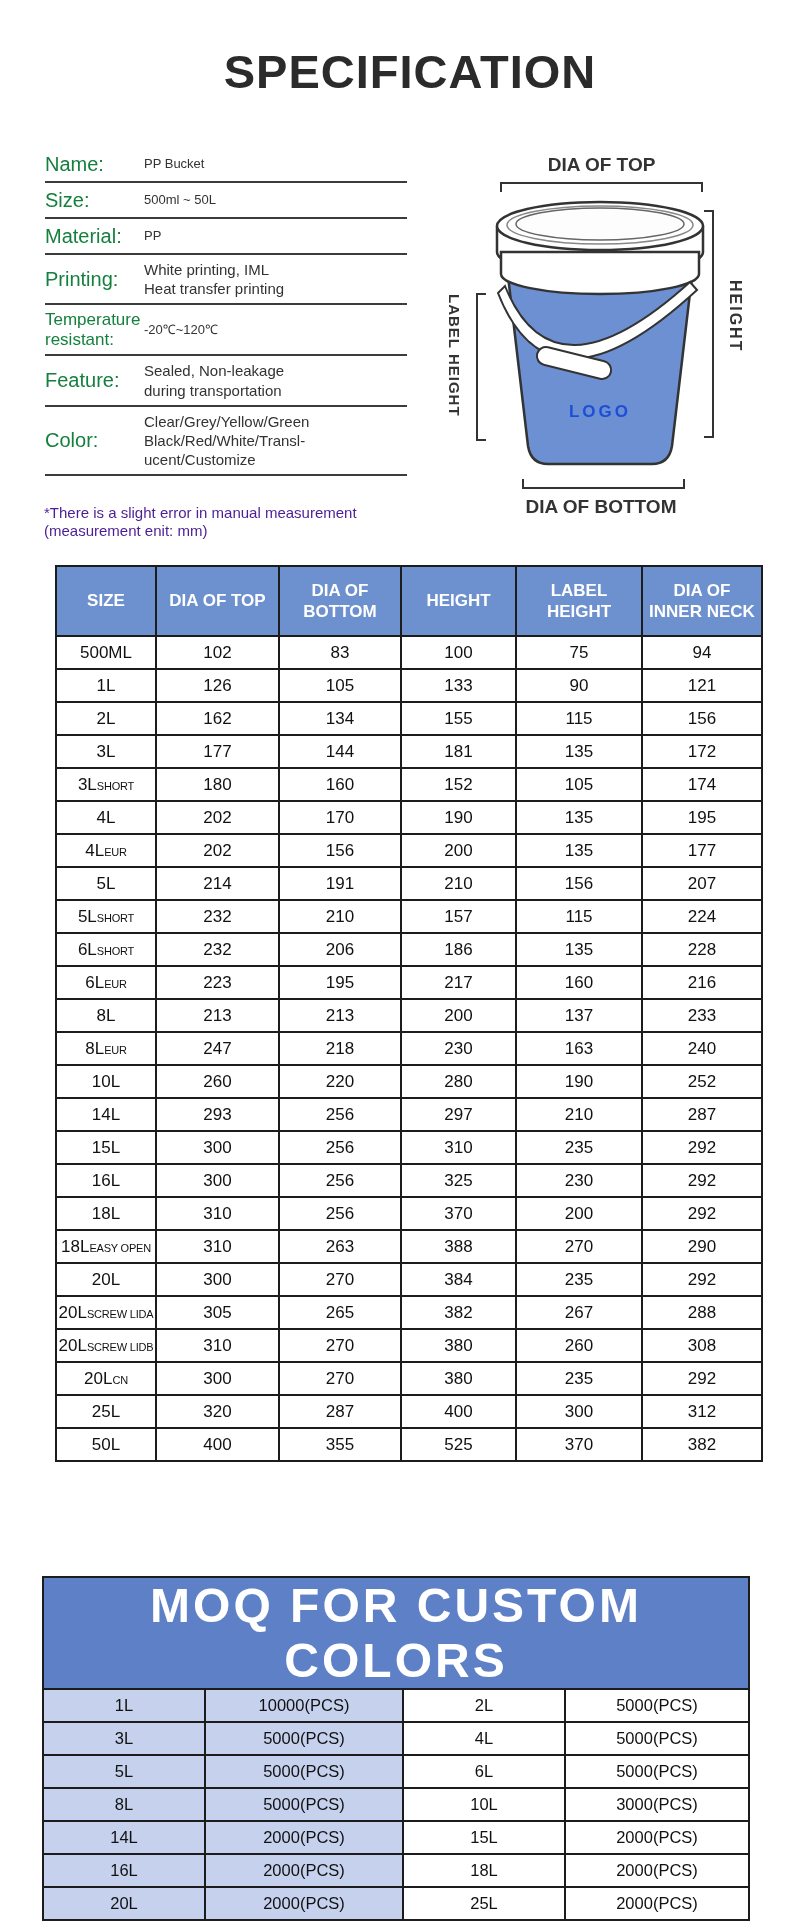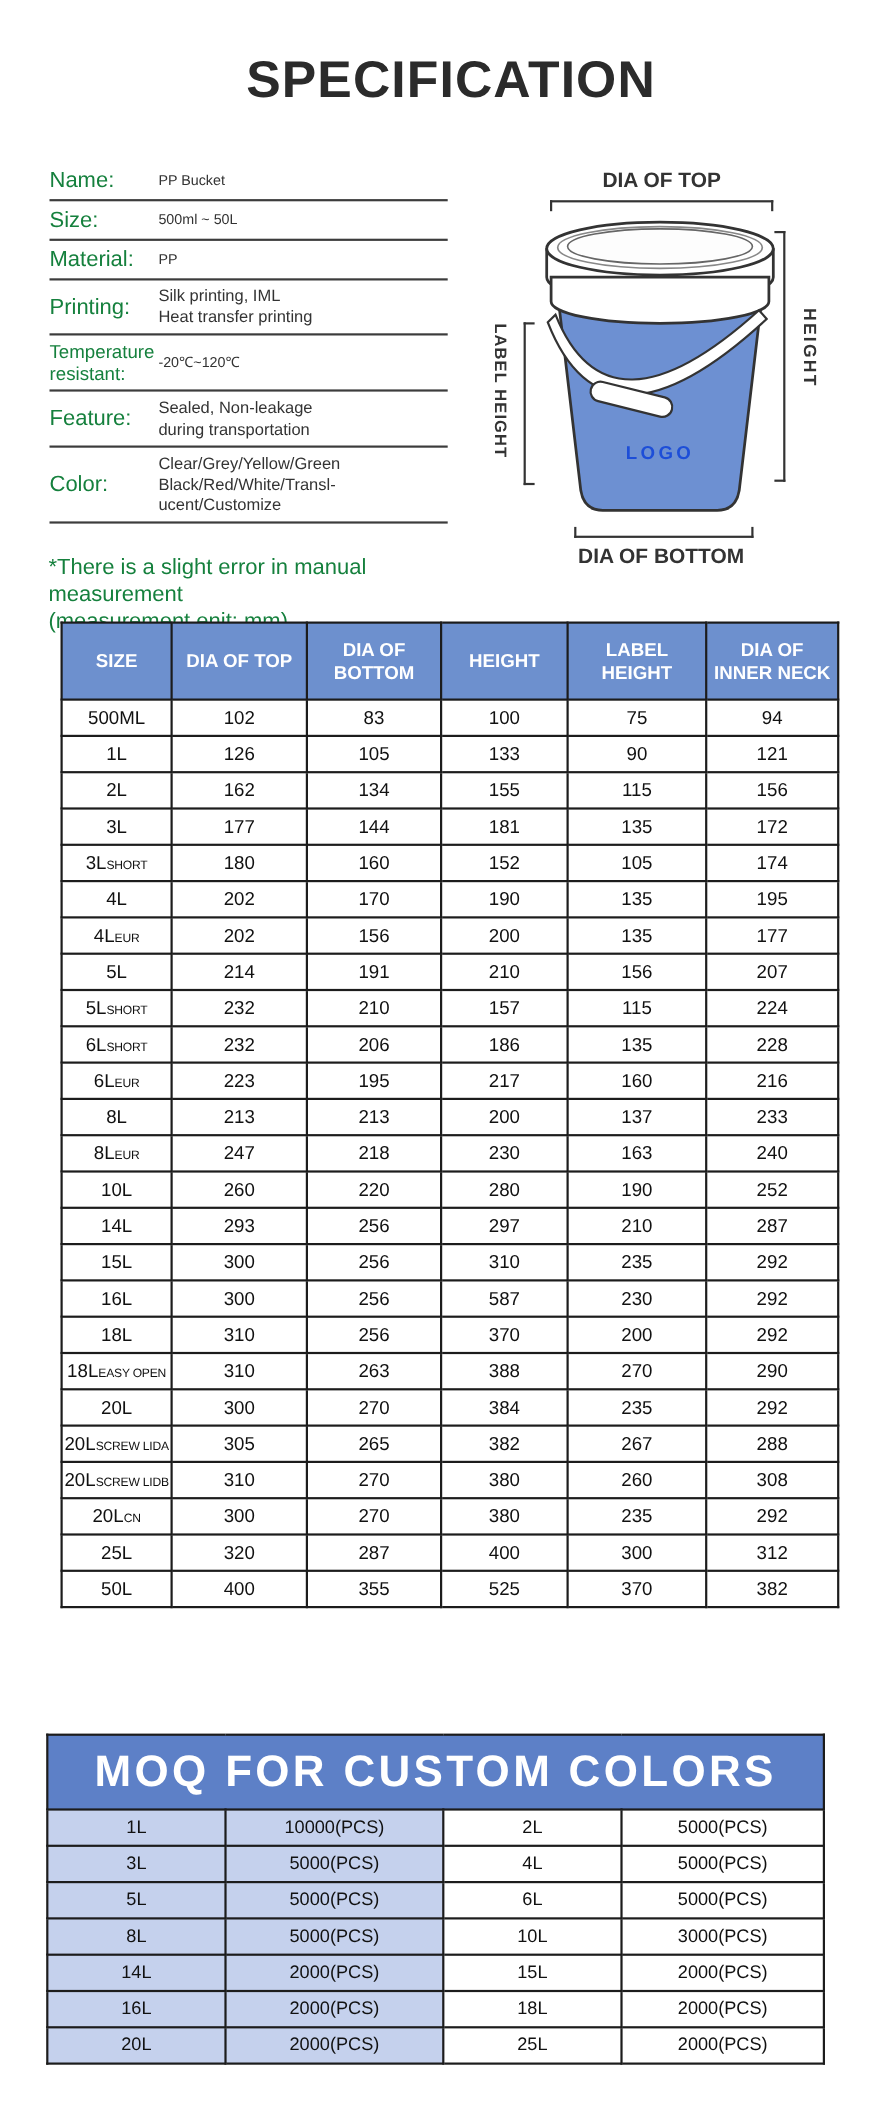--- a/index.html
+++ b/index.html
@@ -13,21 +13,21 @@
 
   
   .specs { position:absolute; left:45px; top:147px; width:362px; }
   .spec-row { display:flex; align-items:center; border-bottom:2px solid #3c3c3c; padding:5px 0; min-height:36px; }
   .spec-label { width:99px; font-size:20px; color:#15803d; flex:none; line-height:1.15; white-space:pre-line; }
   .spec-label.small { font-size:17px; }
   .spec-value { font-size:13px; color:#333; line-height:1.2; white-space:pre-line; }
   .spec-value.multi { font-size:15px; line-height:1.28; }
 
   .note { position:absolute; left:44px; top:504px; width:360px;
-    font-size:20px; line-height:1.22; color:#15803d; }
+    font-size:15px; line-height:1.22; color:#4c1d95; }
 
   
   .diagram { position:absolute; left:440px; top:148px; width:330px; height:390px; }
   .dia-top-label { position:absolute; left:60px; top:6px; width:203px; text-align:center;
     font-size:19px; font-weight:600; color:#333; }
   .bracket-top { position:absolute; left:60px; top:34px; width:203px; height:10px;
     border-top:2.5px solid #333; border-left:2.5px solid #333; border-right:2.5px solid #333; }
   .bucket-svg { position:absolute; left:10px; top:48px; }
   .logo-label { position:absolute; left:105px; top:254px; width:110px; text-align:center;
     font-size:17px; font-weight:600; letter-spacing:3px; color:#1d4ed8; }
@@ -51,21 +51,21 @@
   .size-table th { background:#6d90ce; color:#fff; font-size:17px; font-weight:600;
     height:70px; white-space:pre-line; line-height:1.25; }
   .size-table td { height:33px; font-size:17px; color:#111; padding:0; }
   .sz-main { font-size:17px; }
   .sz-suffix { font-size:11px; letter-spacing:-0.2px; }
 
   
   .moq-table { position:absolute; left:42px; top:1576px; width:706px;
     border-collapse:collapse; table-layout:fixed; }
   .moq-table th, .moq-table td { border:2px solid #1c1c1c; text-align:center; vertical-align:middle; }
-  .moq-title-cell { background:#5d80c7; color:#fff; font-size:40px; font-weight:600;
+  .moq-title-cell { background:#5d80c7; color:#fff; font-size:48px; font-weight:600;
     letter-spacing:3px; height:68px; }
   .moq-table td { height:33px; font-size:16.5px; color:#111; padding:0; background:#fff; }
   .moq-table td.shaded { background:#c5d1ed; }
 </style>
 </head>
 <body>
 
 <div class="page">
 
   <h1 class="page-title">SPECIFICATION</h1>
@@ -78,21 +78,21 @@
       <div class="spec-row">
     <div class="spec-label">Size:</div>
     <div class="spec-value">500ml ~ 50L</div>
   </div>
       <div class="spec-row">
     <div class="spec-label">Material:</div>
     <div class="spec-value">PP</div>
   </div>
       <div class="spec-row">
     <div class="spec-label">Printing:</div>
-    <div class="spec-value multi">Silk printing, IML
+    <div class="spec-value multi">White printing, IML
 Heat transfer printing</div>
   </div>
       <div class="spec-row">
     <div class="spec-label small">Temperature
 resistant:</div>
     <div class="spec-value">-20℃~120℃</div>
   </div>
       <div class="spec-row">
     <div class="spec-label">Feature:</div>
     <div class="spec-value multi">Sealed, Non-leakage
@@ -292,21 +292,21 @@
     <td class="num">300</td>
     <td class="num">256</td>
     <td class="num">310</td>
     <td class="num">235</td>
     <td class="num">292</td>
   </tr>
         <tr>
     <td><span class="sz-main">16L</span><span class="sz-suffix"></span></td>
     <td class="num">300</td>
     <td class="num">256</td>
-    <td class="num">587</td>
+    <td class="num">325</td>
     <td class="num">230</td>
     <td class="num">292</td>
   </tr>
         <tr>
     <td><span class="sz-main">18L</span><span class="sz-suffix"></span></td>
     <td class="num">310</td>
     <td class="num">256</td>
     <td class="num">370</td>
     <td class="num">200</td>
     <td class="num">292</td>

